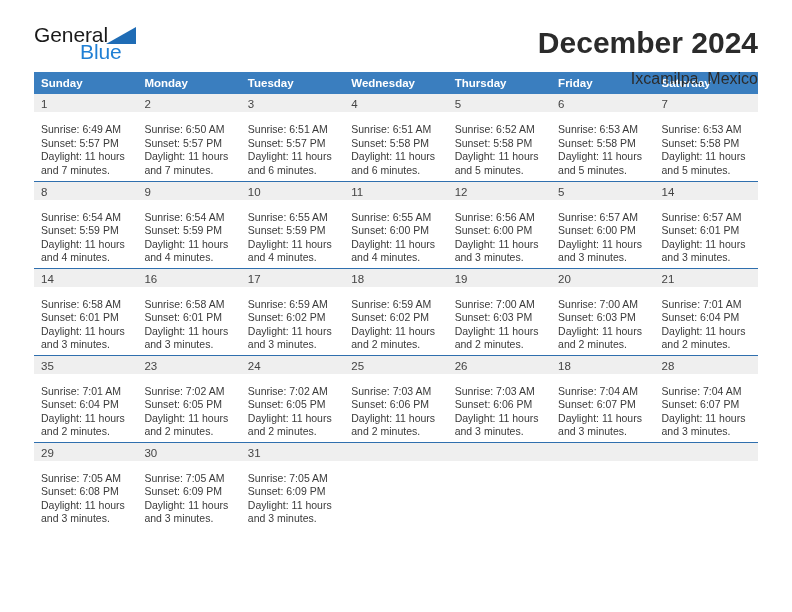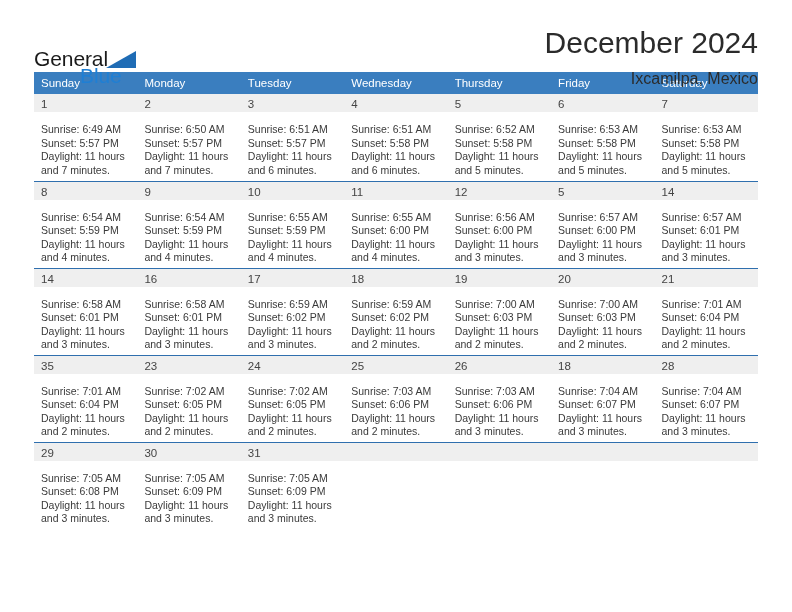--- a/index.html
+++ b/index.html
@@ -27,21 +27,21 @@
   .header {
     position: relative;
     height: 72px;
     padding: 0 34px;
     box-sizing: border-box;
   }
 
   .brand {
     position: absolute;
     left: 34px;
-    top: 48px;
+    top: 24px;
     line-height: 1;
     user-select: none;
   }
   .brand-row1 {
     position: relative;
     font-size: 21px;
     color: #1a1a1a;
     letter-spacing: -0.1px;
     display: inline-block;
   }
@@ -67,21 +67,21 @@
   .title-block {
     position: absolute;
     right: 34px;
     top: 26px;
     text-align: right;
   }
   .cal-title {
     font-size: 30px;
     color: #2b2b2b;
     line-height: 1.1;
-    font-weight: normal;
+    font-weight: bold;
     letter-spacing: 0px;
   }
   .cal-subtitle {
     font-size: 16px;
     color: #2b2b2b;
     margin-top: 10px;
     line-height: 1.2;
   }
 
   
@@ -91,21 +91,21 @@
   }
   table.calendar {
     width: 724px;
     border-collapse: collapse;
     table-layout: fixed;
   }
   table.calendar th {
     background: #3a7ebf;
     color: #ffffff;
     font-size: 11.5px;
-    font-weight: normal;
+    font-weight: bold;
     text-align: left;
     padding: 5px 0 5px 7px;
     height: 21px;
     box-sizing: border-box;
     border: none;
   }
 
   td.day-cell {
     vertical-align: top;
     padding: 0;

